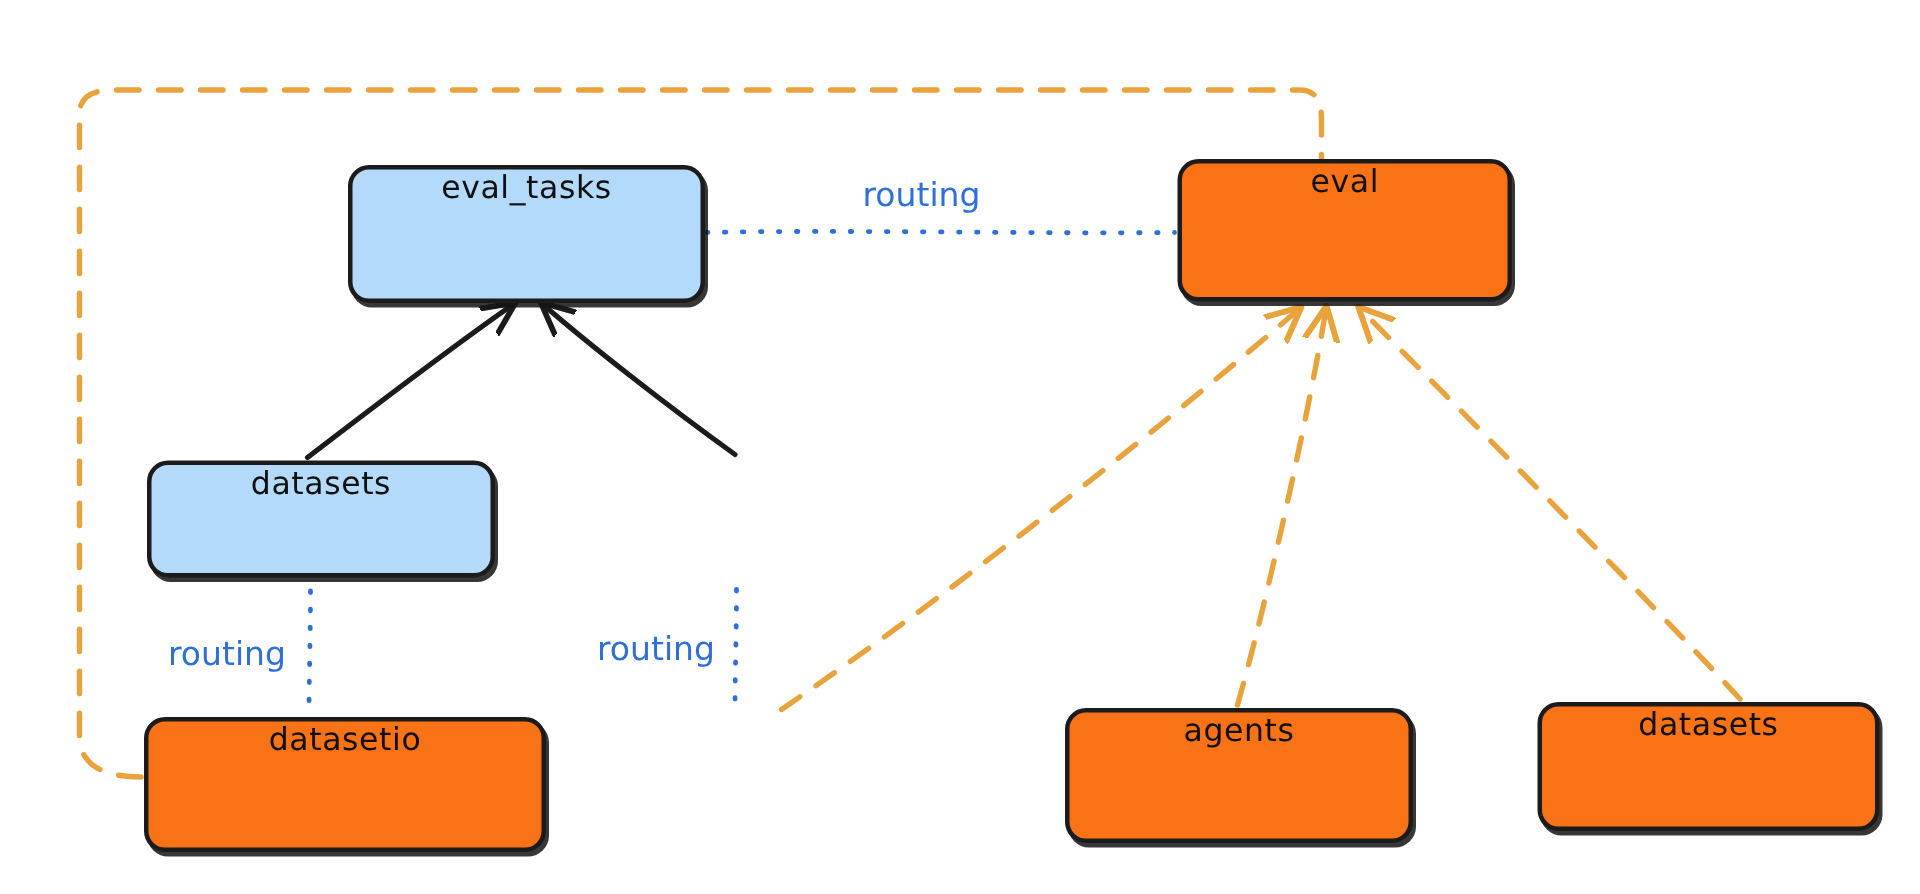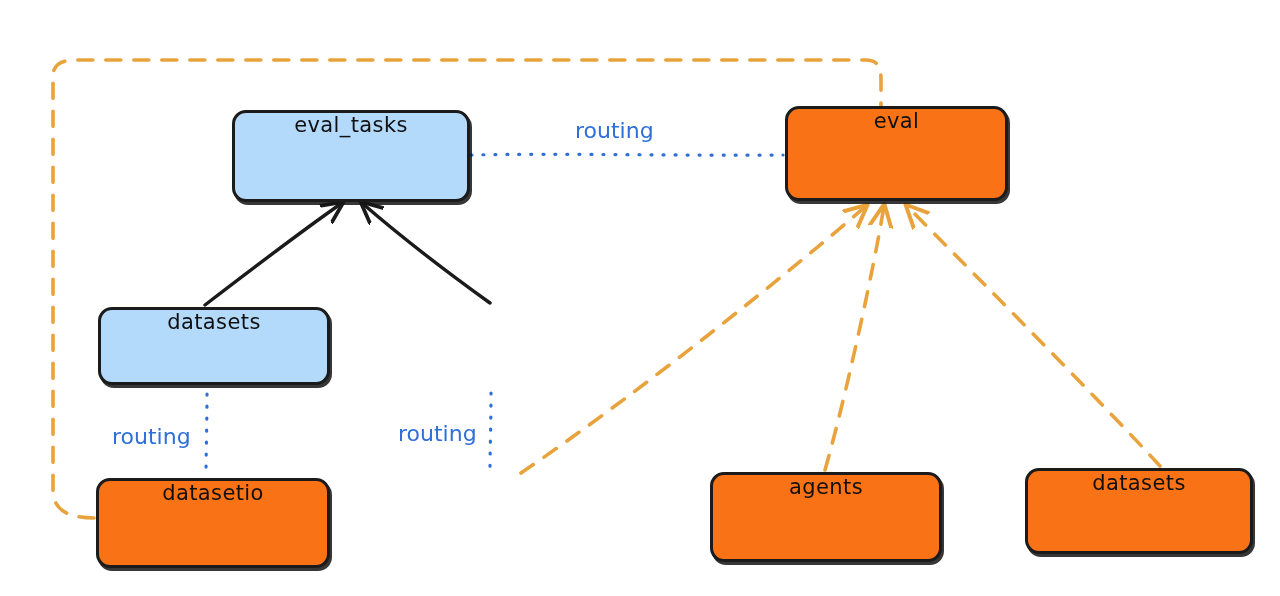--- a/index.html
+++ b/index.html
@@ -90,21 +90,21 @@
 
   <div class="node green" style="left:785px; top:106px; width:223px; height:95px;">
     <span>eval</span>
   </div>
 
   <div class="node blue" style="left:98px; top:307px; width:232px; height:78px;">
     <span>datasets</span>
   </div>
 
 
-  <div class="node green" style="left:96px; top:478px; width:234px; height:90px;">
+  <div class="node green" style="left:96px; top:478px; width:268px; height:90px;">
     <span>datasetio</span>
   </div>
 
 
   <div class="node green" style="left:710px; top:472px; width:232px; height:90px;">
     <span>agents</span>
   </div>
 
   <div class="node green" style="left:1025px; top:468px; width:228px; height:86px;">
     <span>datasets</span>

